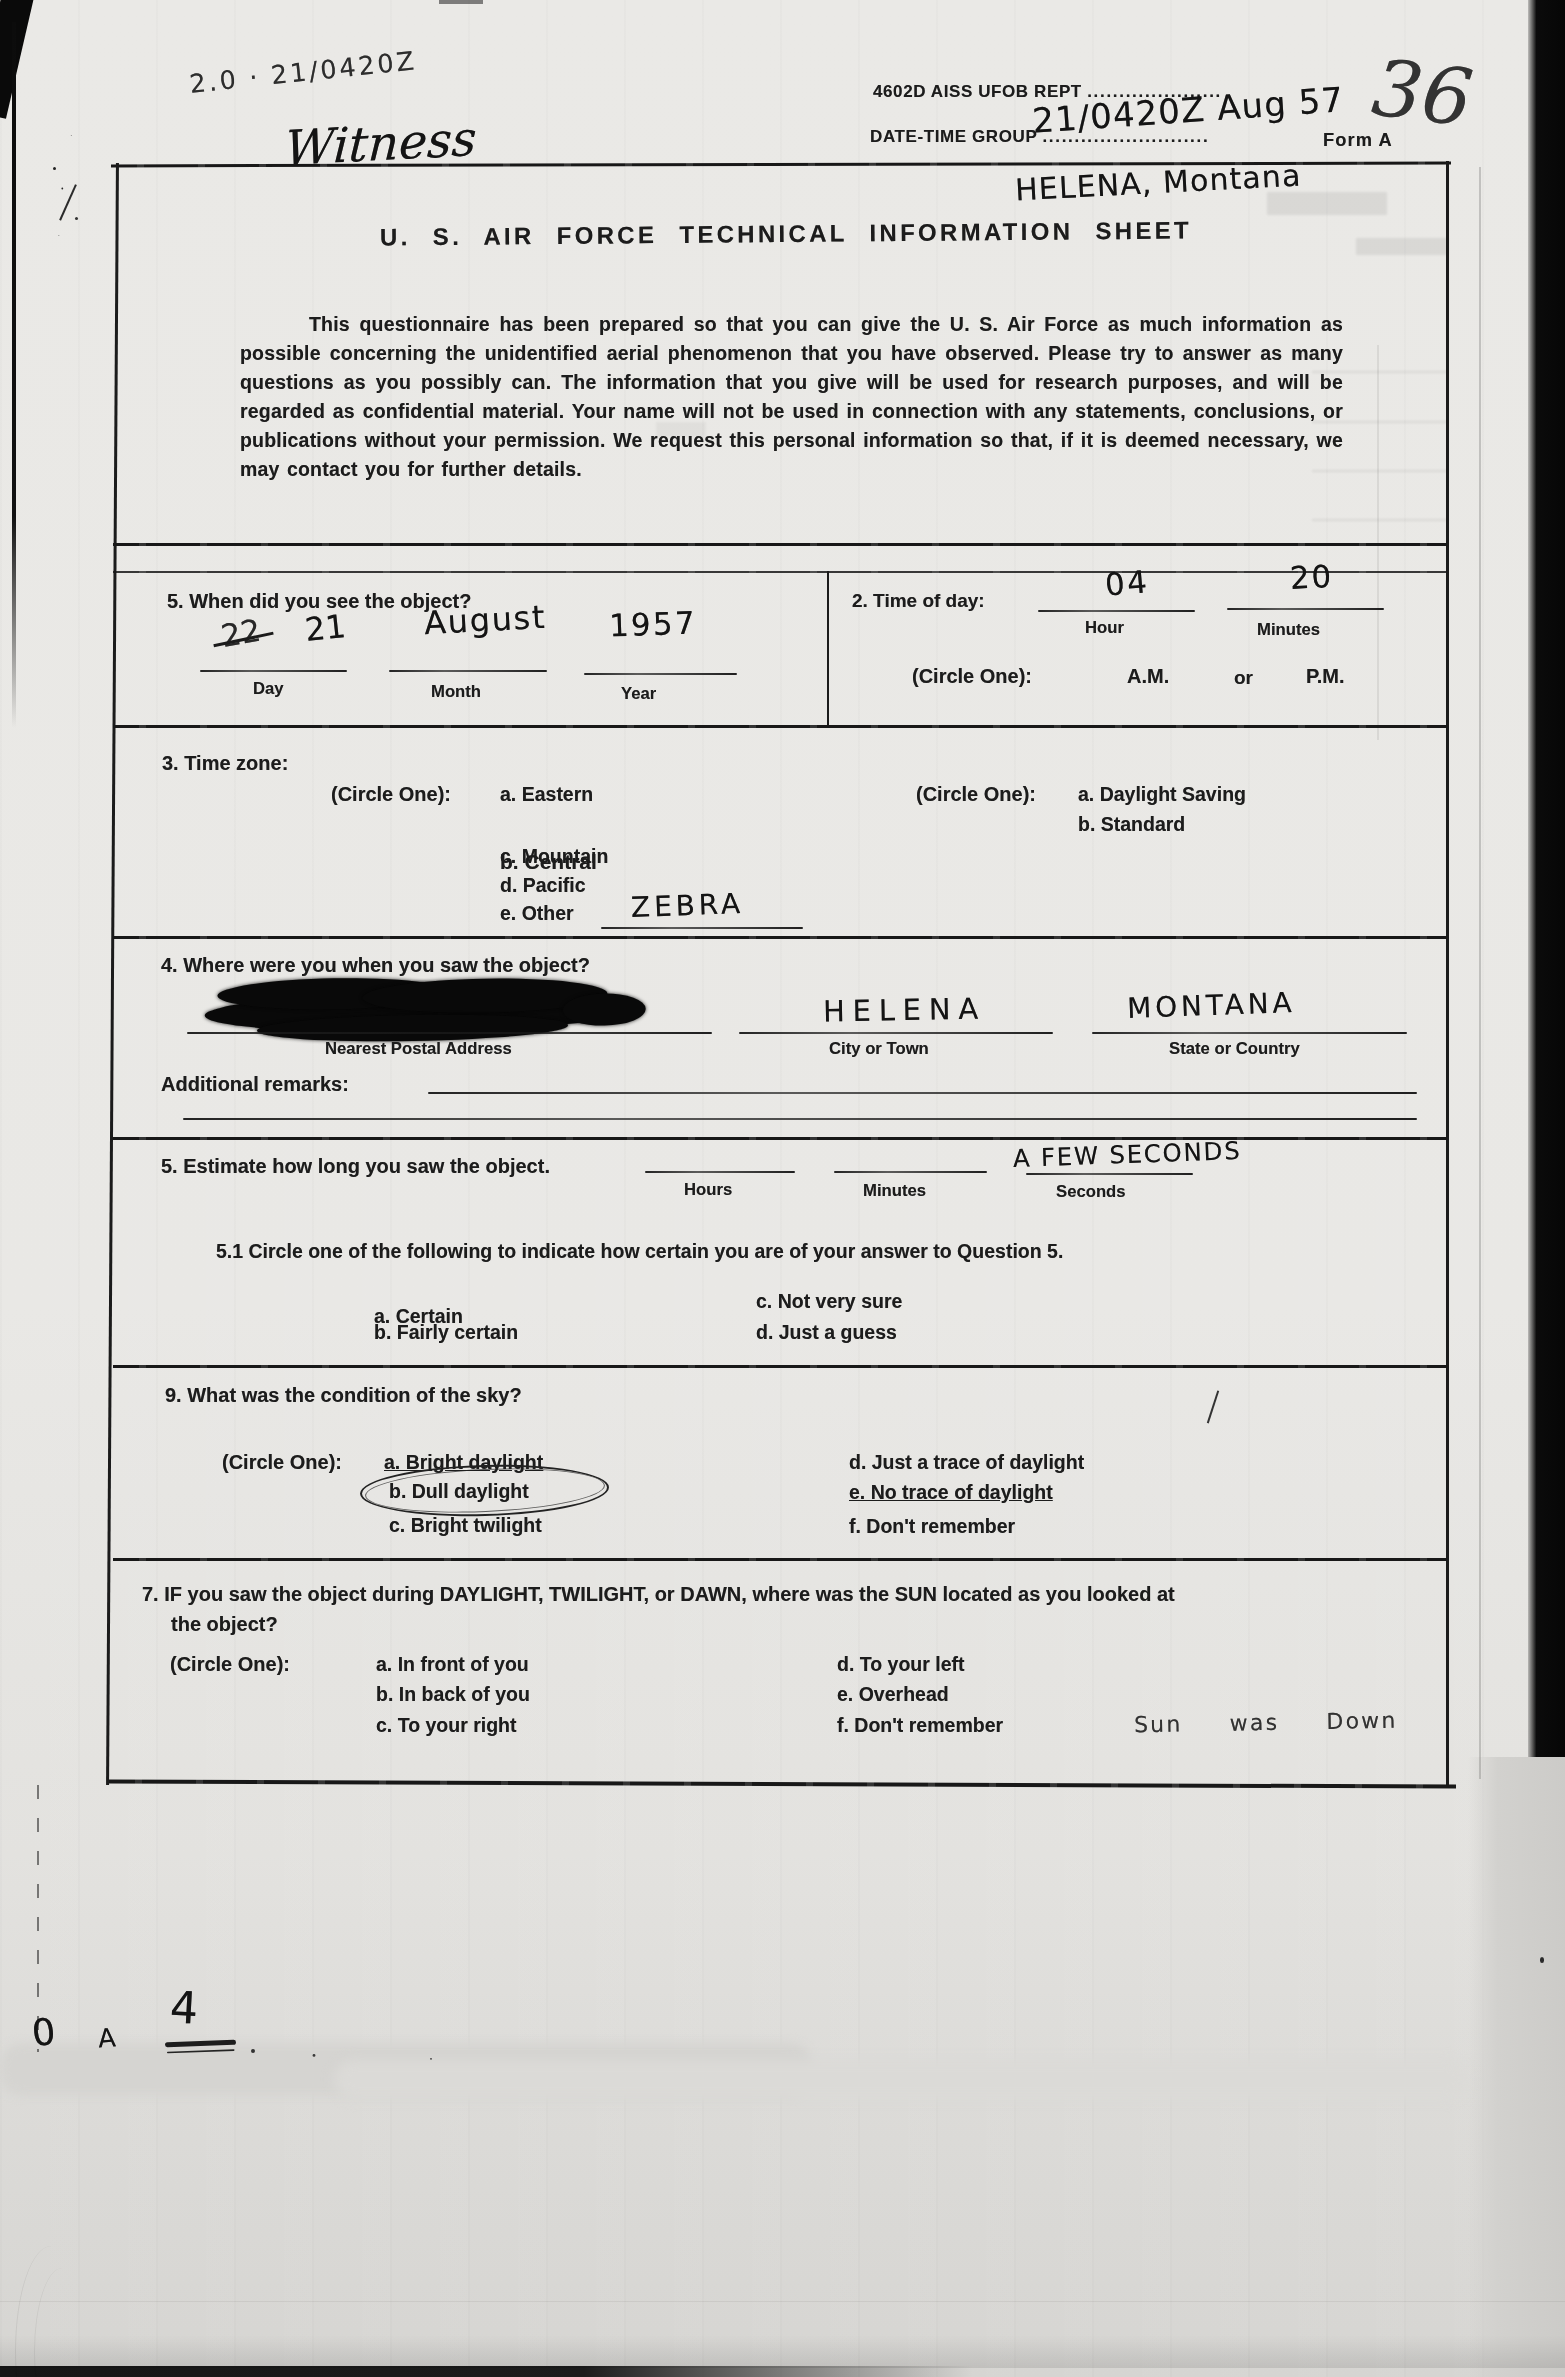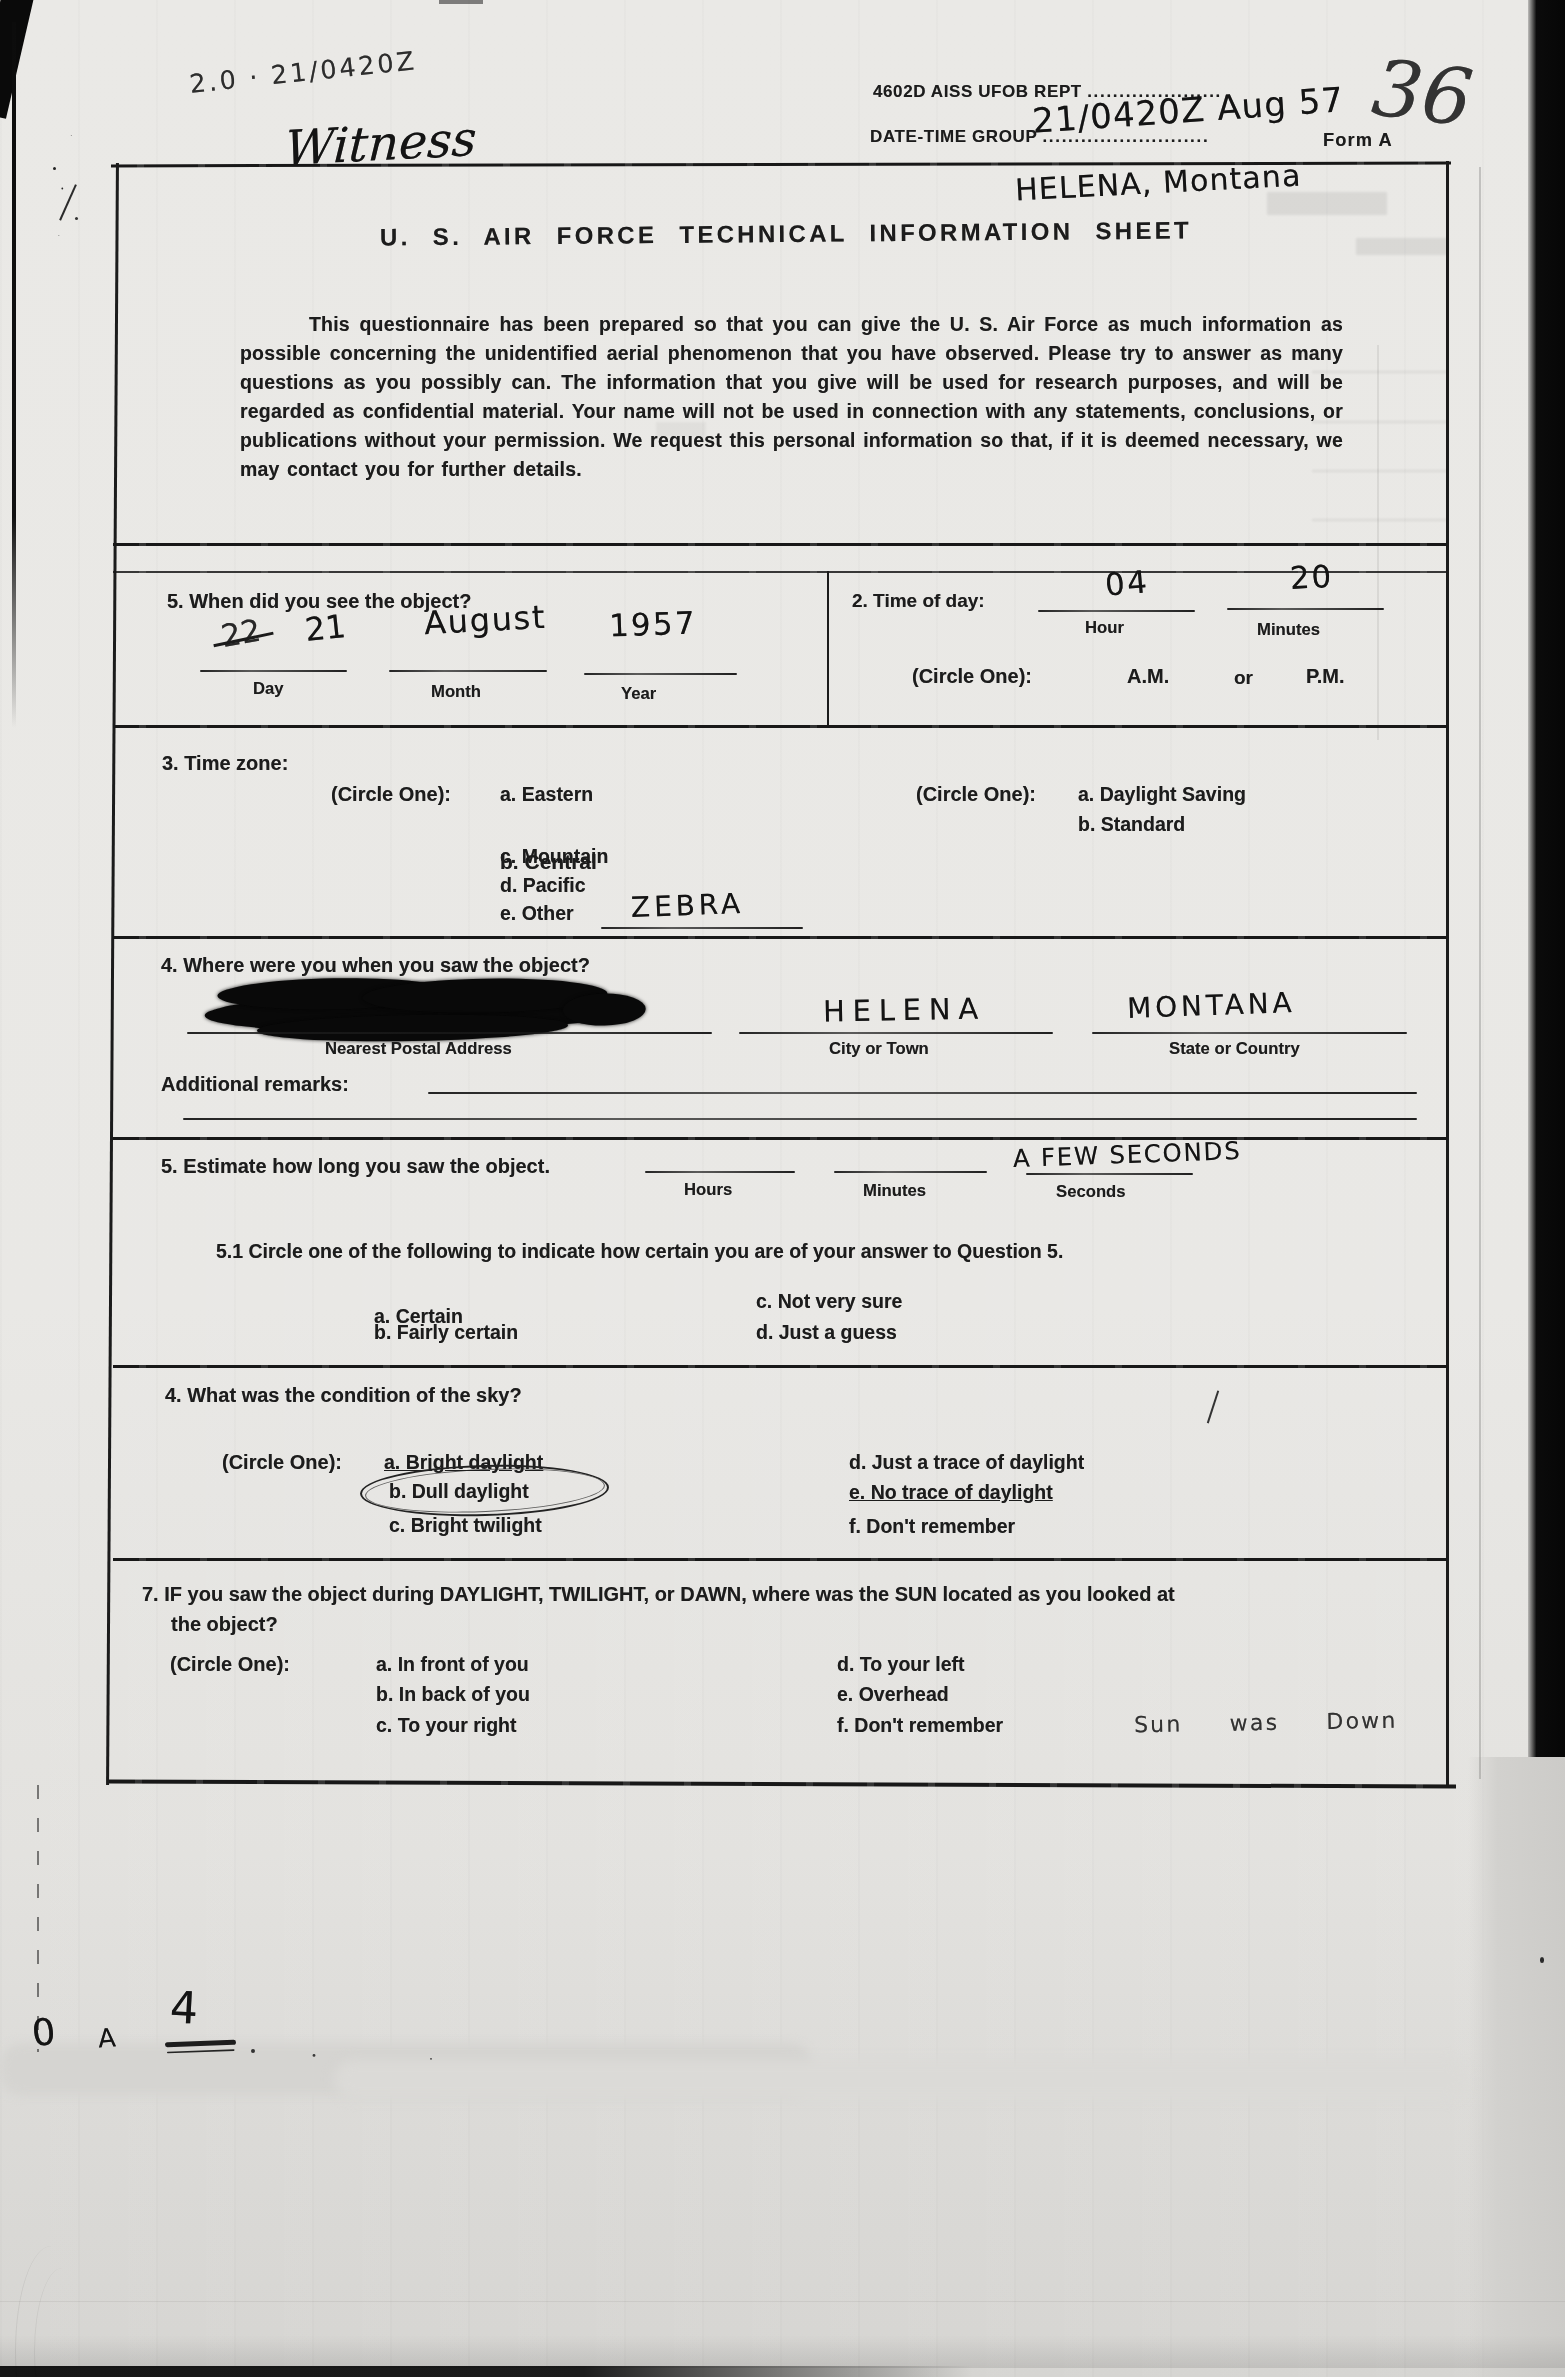--- a/index.html
+++ b/index.html
@@ -158,21 +158,21 @@
   <div class="abs hw" style="left:1013px;top:1140px;font-size:24.5px;letter-spacing:1.7px;transform:rotate(-2deg);">A FEW SECONDS</div>
   <div class="abs print" style="left:684px;top:1180px;font-size:16.7px;">Hours</div>
   <div class="abs print" style="left:863px;top:1181px;font-size:16.7px;">Minutes</div>
   <div class="abs print" style="left:1056px;top:1182px;font-size:16.7px;">Seconds</div>
   <div class="abs print" style="left:216px;top:1240px;font-size:19.5px;">5.1 Circle one of the following to indicate how certain you are of your answer to Question 5.</div>
   <div class="abs print" style="left:374px;top:1290px;font-size:19.5px;margin-top:15px;">a. Certain</div>
   <div class="abs print" style="left:374px;top:1321px;font-size:19.5px;">b. Fairly certain</div>
   <div class="abs print" style="left:756px;top:1290px;font-size:19.5px;">c. Not very sure</div>
   <div class="abs print" style="left:756px;top:1321px;font-size:19.5px;">d. Just a guess</div>
 
-  <div class="abs print" style="left:165px;top:1384px;font-size:20px;">4. What was the condition of the sky?</div>
+  <div class="abs print" style="left:165px;top:1384px;font-size:20px;">9. What was the condition of the sky?</div>
   <div class="abs" style="left:1212px;top:1390px;width:2.2px;height:34px;background:#333;transform:rotate(18deg);"></div>
   <div class="abs print" style="left:222px;top:1451px;font-size:20px;">(Circle One):</div>
   <div class="abs print" style="left:384px;top:1451px;font-size:19.5px;text-decoration:underline;">a. Bright daylight</div>
   <div class="abs print" style="left:389px;top:1480px;font-size:19.5px;">b. Dull daylight</div>
   <div class="abs print" style="left:389px;top:1514px;font-size:19.5px;">c. Bright twilight</div>
   <div class="ellipse" style="left:360px;top:1465px;width:245px;height:47px;transform:rotate(-1.5deg);border-width:2.8px;"></div>
   <div class="ellipse" style="left:365px;top:1469px;width:238px;height:41px;transform:rotate(-2.5deg);border-width:1.7px;opacity:.7;"></div>
   <div class="abs print" style="left:849px;top:1451px;font-size:19.5px;">d. Just a trace of daylight</div>
   <div class="abs print" style="left:849px;top:1481px;font-size:19.5px;text-decoration:underline;">e. No trace of daylight</div>
   <div class="abs print" style="left:849px;top:1515px;font-size:19.5px;">f. Don't remember</div>

